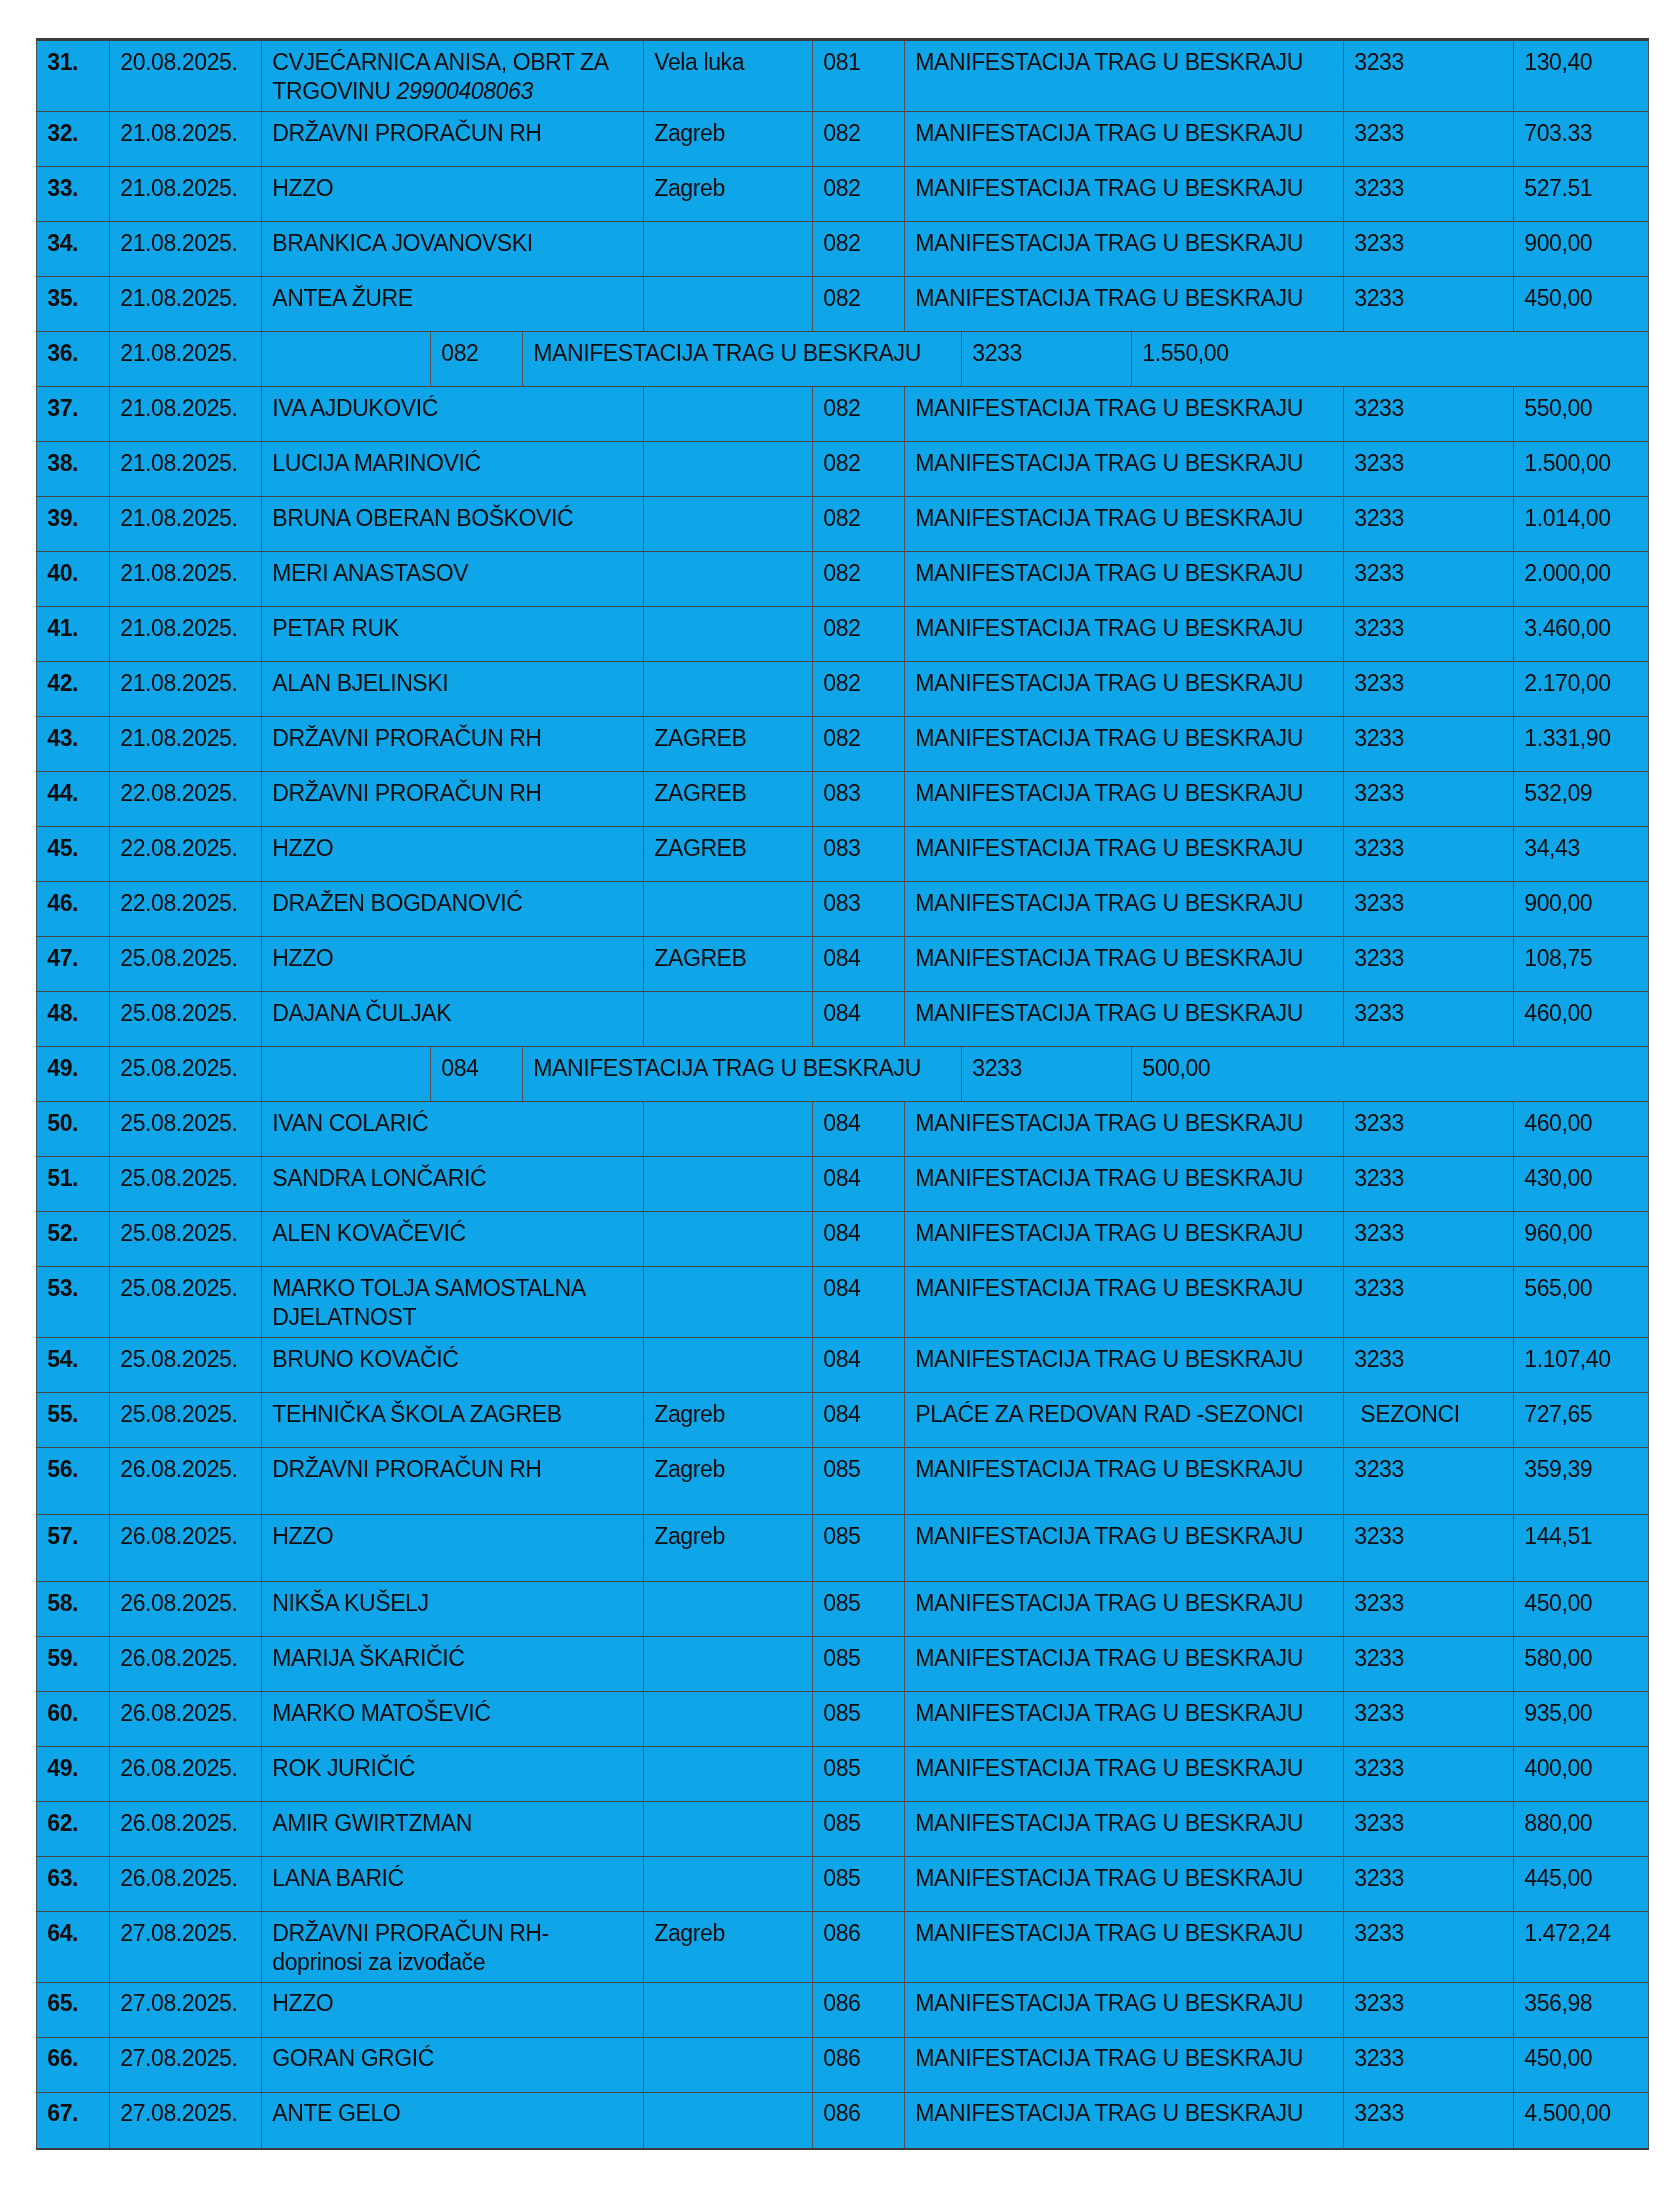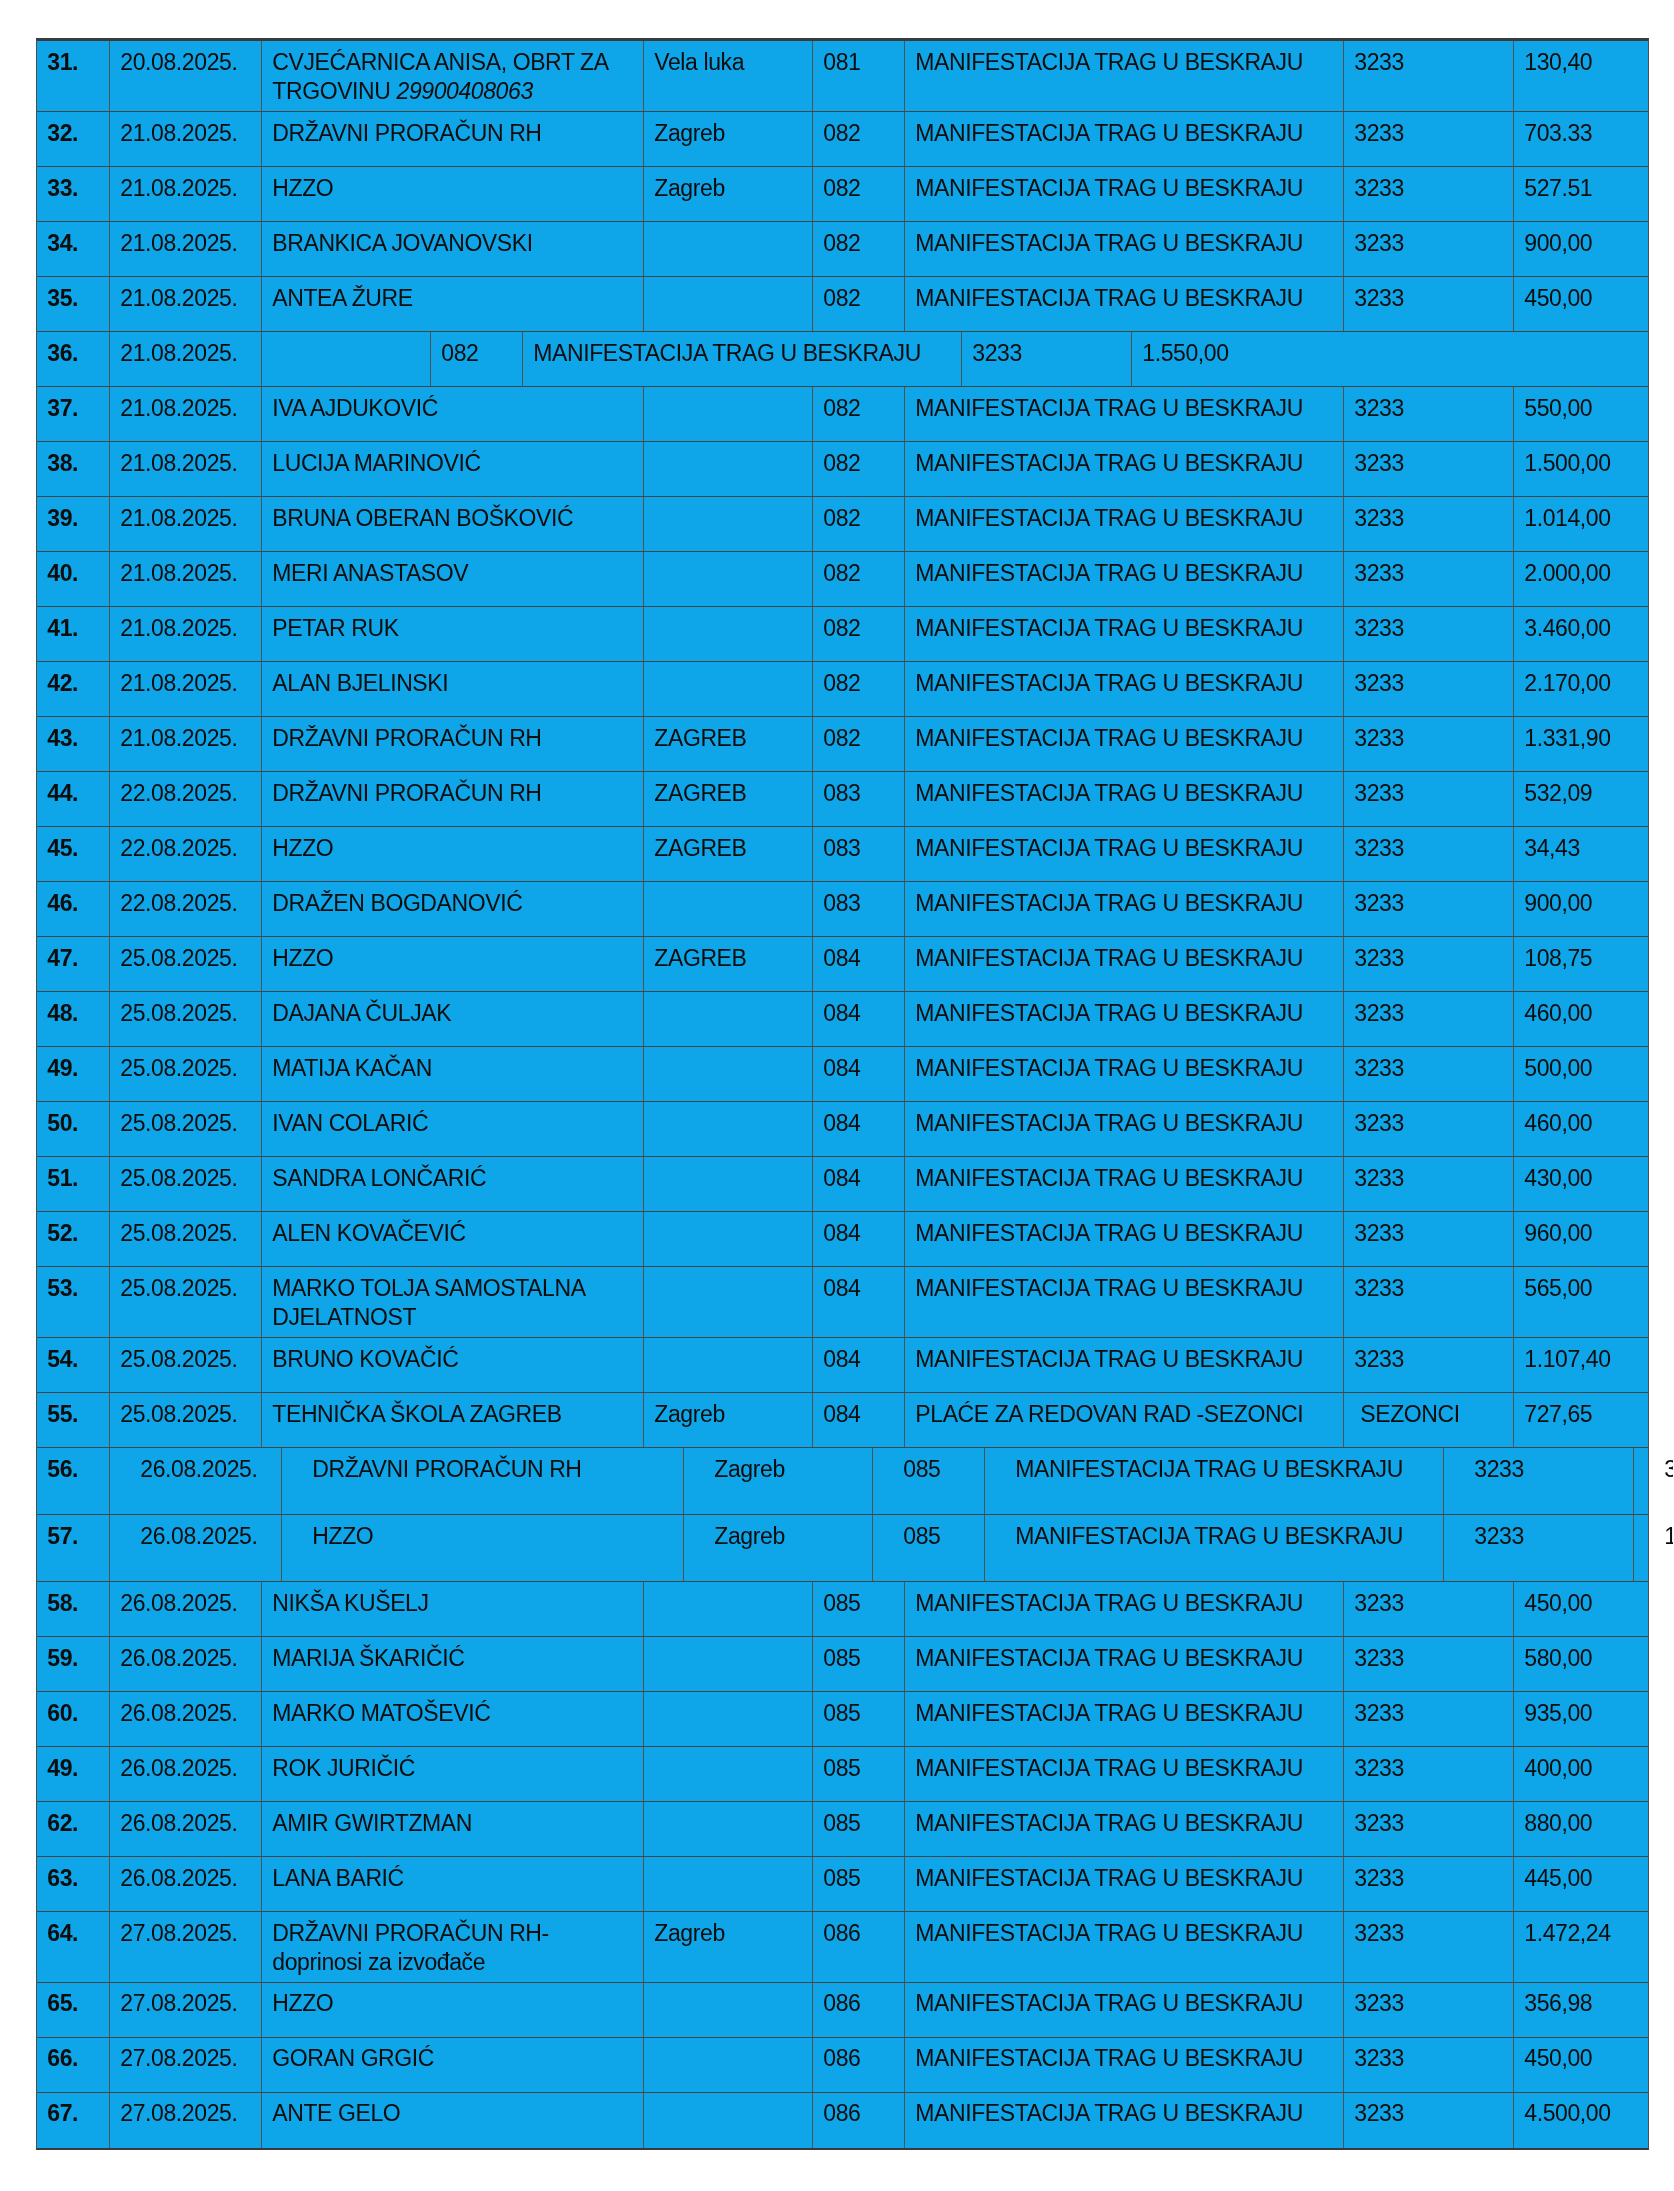--- a/index.html
+++ b/index.html
@@ -34,21 +34,20 @@
     min-height: 55px;
     border-bottom: 1.7px solid #454545;
     box-sizing: border-box;
   }
   .row:last-child {
     border-bottom: none;
   }
   
   .row:nth-child(26), .row:nth-child(27) {
     min-height: 67px;
-    gap: 20px;
   }
   .cell {
     box-sizing: border-box;
     border-right: 1.7px solid #525252;
     padding: 6.8px 8.6px 5.1px 10.3px;
     font-size: 23px;
     line-height: 29px;
     letter-spacing: -0.4px;
     color: #0d0d0d;
     overflow: hidden;
@@ -262,21 +261,20 @@
     <div class="cell c-city"></div>
     <div class="cell c-doc">084</div>
     <div class="cell c-desc">MANIFESTACIJA TRAG U BESKRAJU</div>
     <div class="cell c-code">3233</div>
     <div class="cell c-amount">460,00</div>
   </div>
 
   <div class="row">
     <div class="cell c-num">49.</div>
     <div class="cell c-date">25.08.2025.</div>
-    <div class="cell c-payee"><span>MATIJA KAČAN</span></div>
     <div class="cell c-city"></div>
     <div class="cell c-doc">084</div>
     <div class="cell c-desc">MANIFESTACIJA TRAG U BESKRAJU</div>
     <div class="cell c-code">3233</div>
     <div class="cell c-amount">500,00</div>
   </div>
 
   <div class="row">
     <div class="cell c-num">50.</div>
     <div class="cell c-date">25.08.2025.</div>

